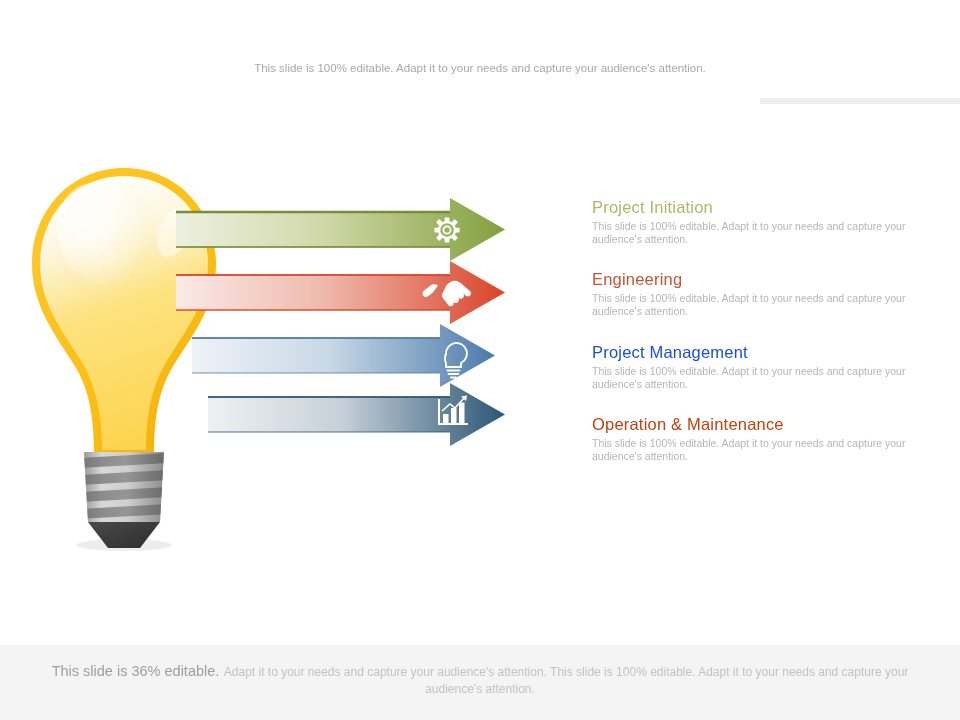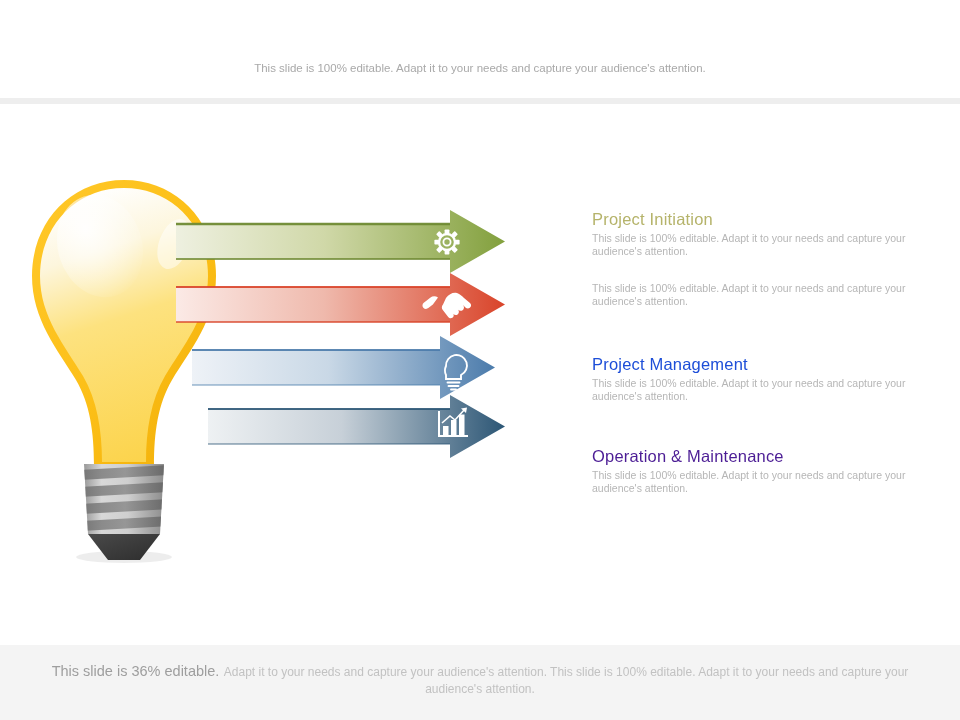--- a/index.html
+++ b/index.html
@@ -56,21 +56,21 @@
     top: 98px;
     width: 960px;
     height: 6px;
     background: #eeeeee;
   }
 
   
   .body-area {
     position: absolute;
     left: 0;
-    top: 104px;
+    top: 92px;
     width: 760px;
     height: 540px;
     background: #ffffff;
   }
 
   
   .bulb-wrap {
     position: absolute;
     left: 24px;
     top: 70px;
@@ -339,30 +339,31 @@
     </div>
 
     <div class="text-col">
 
       <div class="item" style="top:0px;">
         <div class="item-title" style="color:#b5b36a;">Project Initiation</div>
         <div class="item-desc">This slide is 100% editable. Adapt it to your needs and capture your audience's attention.</div>
       </div>
 
       <div class="item" style="top:72px;">
+        <div class="item-title" style="color:#c2563a;">Engineering</div>
         <div class="item-desc">This slide is 100% editable. Adapt it to your needs and capture your audience's attention.</div>
       </div>
 
       <div class="item" style="top:145px;">
         <div class="item-title" style="color:#1d4ed8;">Project Management</div>
         <div class="item-desc">This slide is 100% editable. Adapt it to your needs and capture your audience's attention.</div>
       </div>
 
       <div class="item" style="top:217px;">
-        <div class="item-title" style="color:#4c1d95;margin-top:20px;">Operation &amp; Maintenance</div>
+        <div class="item-title" style="color:#c2410c;">Operation &amp; Maintenance</div>
         <div class="item-desc">This slide is 100% editable. Adapt it to your needs and capture your audience's attention.</div>
       </div>
 
     </div>
   </div>
 
   <div class="footer">
     <div class="footer-text">
       <span class="footer-lead">This slide is 36% editable.</span>
       <span class="footer-rest">Adapt it to your needs and capture your audience's attention. This slide is 100% editable. Adapt it to your needs and capture your audience's attention.</span>

